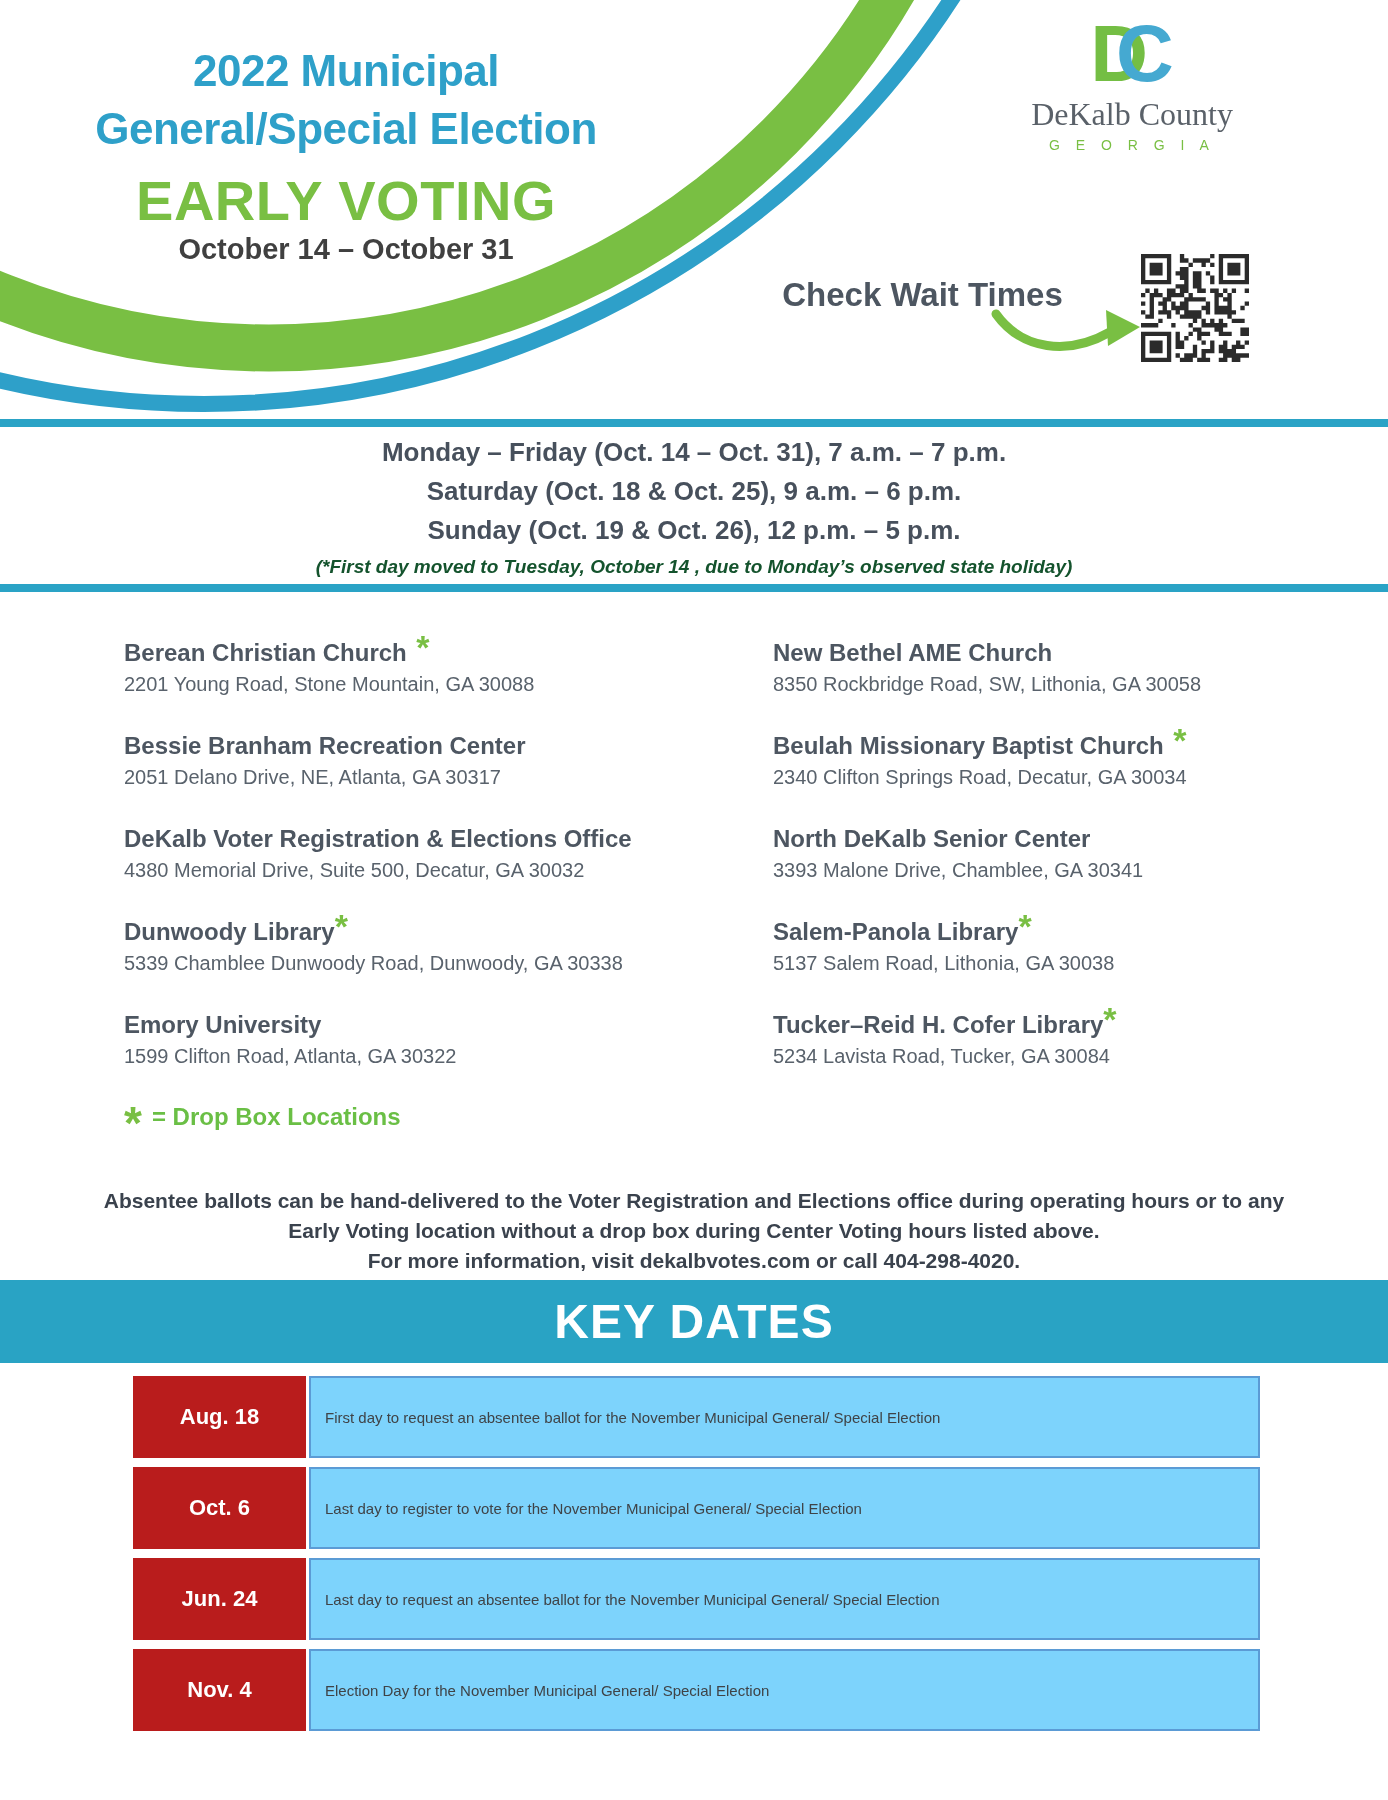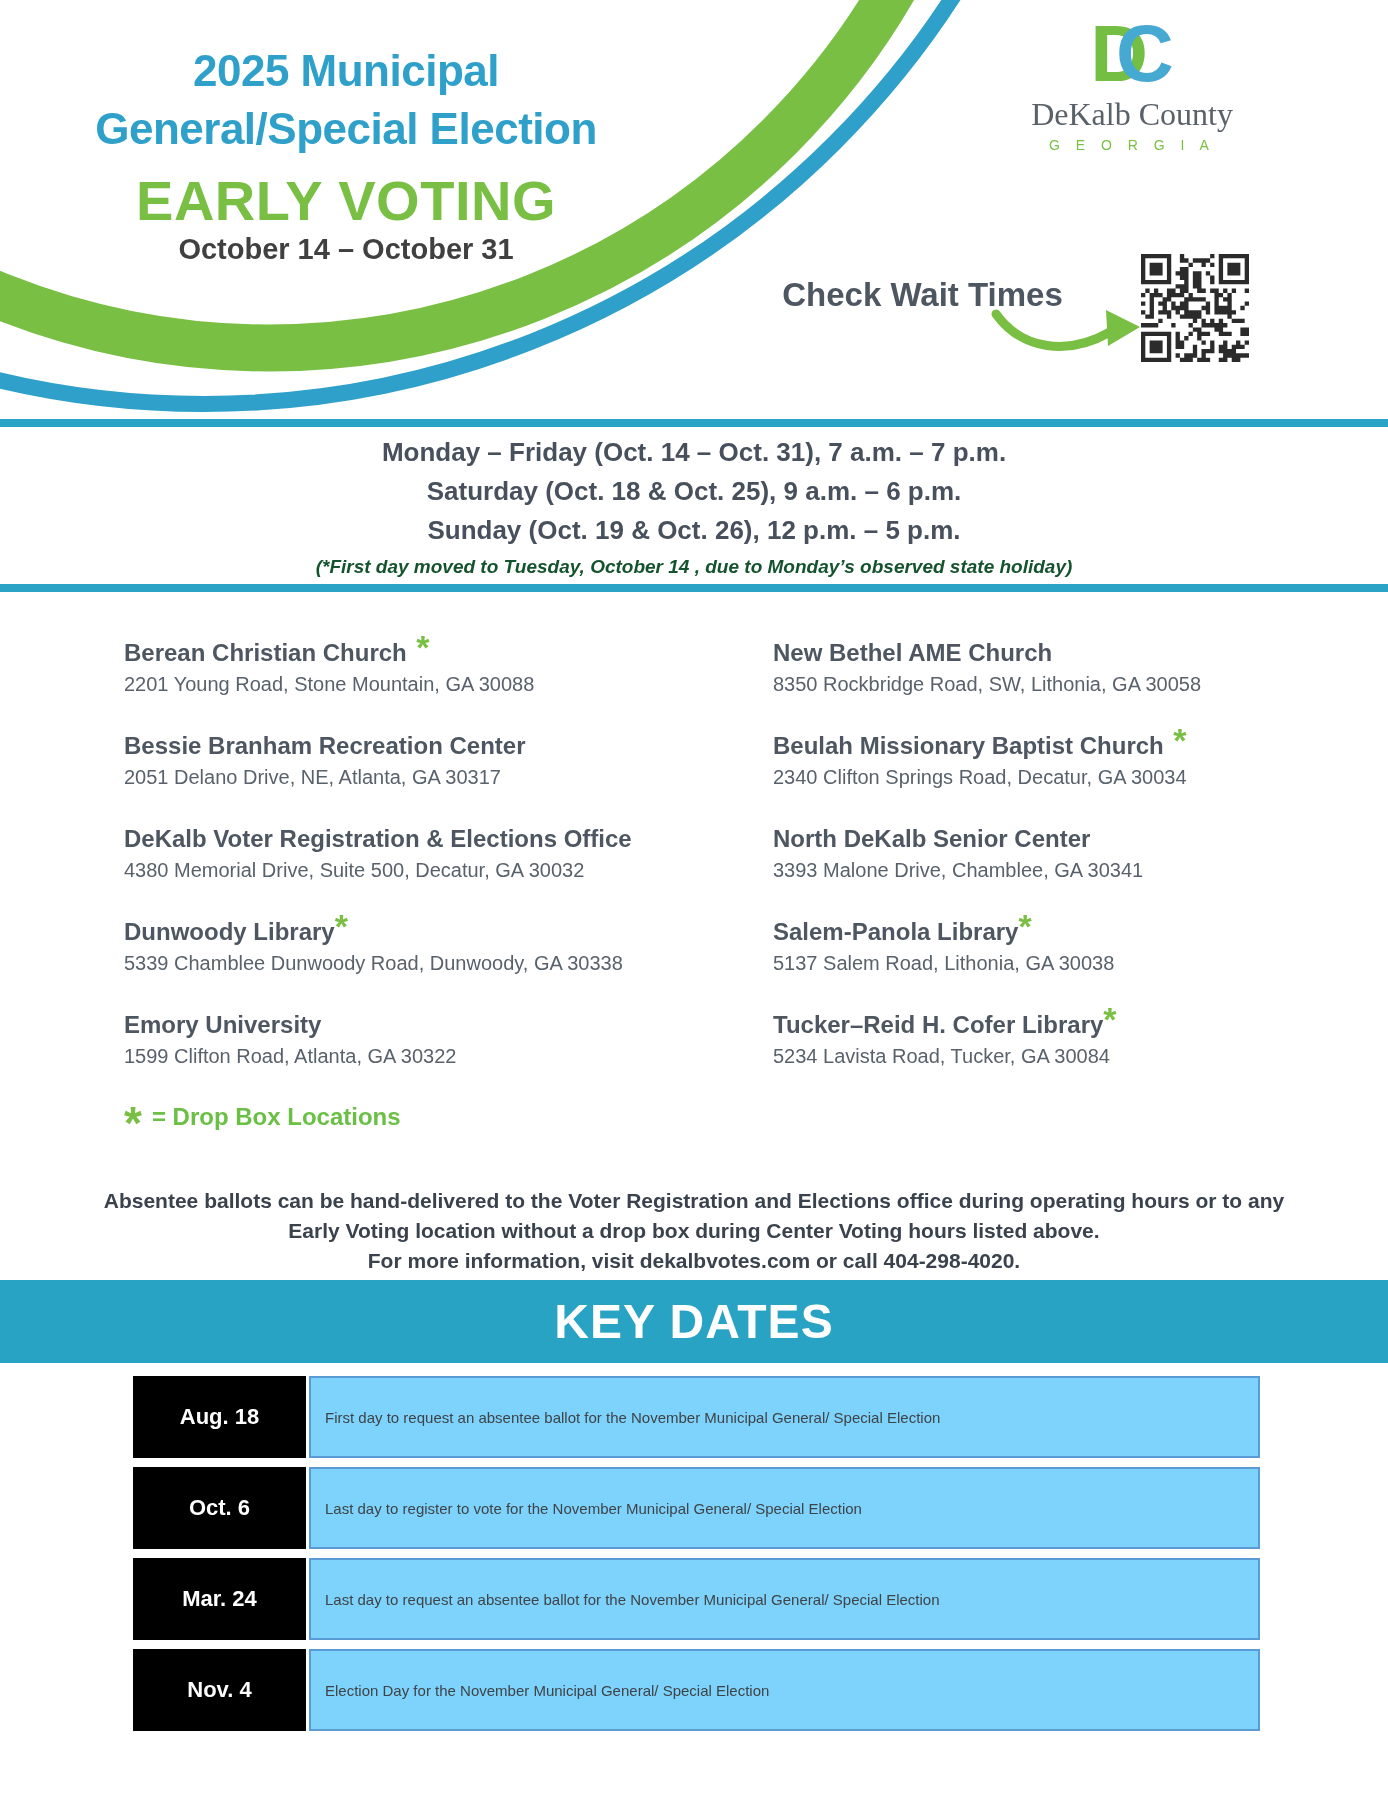--- a/index.html
+++ b/index.html
@@ -55,38 +55,38 @@
   
   .absentee{position:absolute;left:0;top:1186px;width:1388px;text-align:center;}
   .absentee div{font-size:21px;font-weight:bold;color:#3a424d;line-height:30px;}
 
   
   .banner{position:absolute;left:0;top:1280px;width:1388px;height:83px;background:#29a3c4;}
   .banner h2{margin:0;text-align:center;line-height:83px;font-size:48px;font-weight:800;
              color:#ffffff;letter-spacing:1px;}
   .kd-table{position:absolute;left:133px;top:1376px;width:1127px;}
   .kd-row{display:flex;align-items:stretch;height:82px;margin-bottom:9px;}
-  .kd-date{width:173px;flex:0 0 173px;background:#000000;color:#ffffff;font-size:22px;font-weight:bold;
+  .kd-date{width:173px;flex:0 0 173px;background:#b91c1c;color:#ffffff;font-size:22px;font-weight:bold;
            display:flex;align-items:center;justify-content:center;}
   .kd-desc{flex:1;margin-left:3px;border:2px solid #5b9bd5;background:#7dd3fc;
            display:flex;align-items:center;padding:4px 40px 4px 14px;
            font-size:15px;color:#3f4347;line-height:1.4;}
 </style>
 </head>
 <body>
 
 <div class="page">
 
   <svg class="arcs" width="1388" height="480" viewBox="0 0 1388 480" aria-hidden="true">
     <circle cx="269" cy="-374" r="722" fill="none" stroke="#79bf43" stroke-width="47"></circle>
     <circle cx="204" cy="-488" r="892" fill="none" stroke="#2ea0c9" stroke-width="16"></circle>
   </svg>
 
   <div class="title-block">
-    <h1 class="main-title">2025 Municipal General/Special Election</h1>
+    <h1 class="main-title">2022 Municipal General/Special Election</h1>
     <div class="early-voting">EARLY VOTING</div>
     <div class="date-range">October 14 – October 31</div>
   </div>
 
   <div class="logo">
     <div class="monogram">
       <span class="d">D</span><span class="c">C</span>
     </div>
     <div class="logo-name">DeKalb County</div>
     <div class="logo-state">G E O R G I A</div>
@@ -182,21 +182,21 @@
   <div class="kd-table">
     <div class="kd-row">
       <div class="kd-date">Aug. 18</div>
       <div class="kd-desc">First day to request an absentee ballot for the November Municipal General/ Special Election</div>
     </div>
     <div class="kd-row">
       <div class="kd-date">Oct. 6</div>
       <div class="kd-desc">Last day to register to vote for the November Municipal General/ Special Election</div>
     </div>
     <div class="kd-row">
-      <div class="kd-date">Mar. 24</div>
+      <div class="kd-date">Jun. 24</div>
       <div class="kd-desc">Last day to request an absentee ballot for the November Municipal General/ Special Election</div>
     </div>
     <div class="kd-row">
       <div class="kd-date">Nov. 4</div>
       <div class="kd-desc">Election Day for the November Municipal General/ Special Election</div>
     </div>
   </div>
 
 </div>
 

